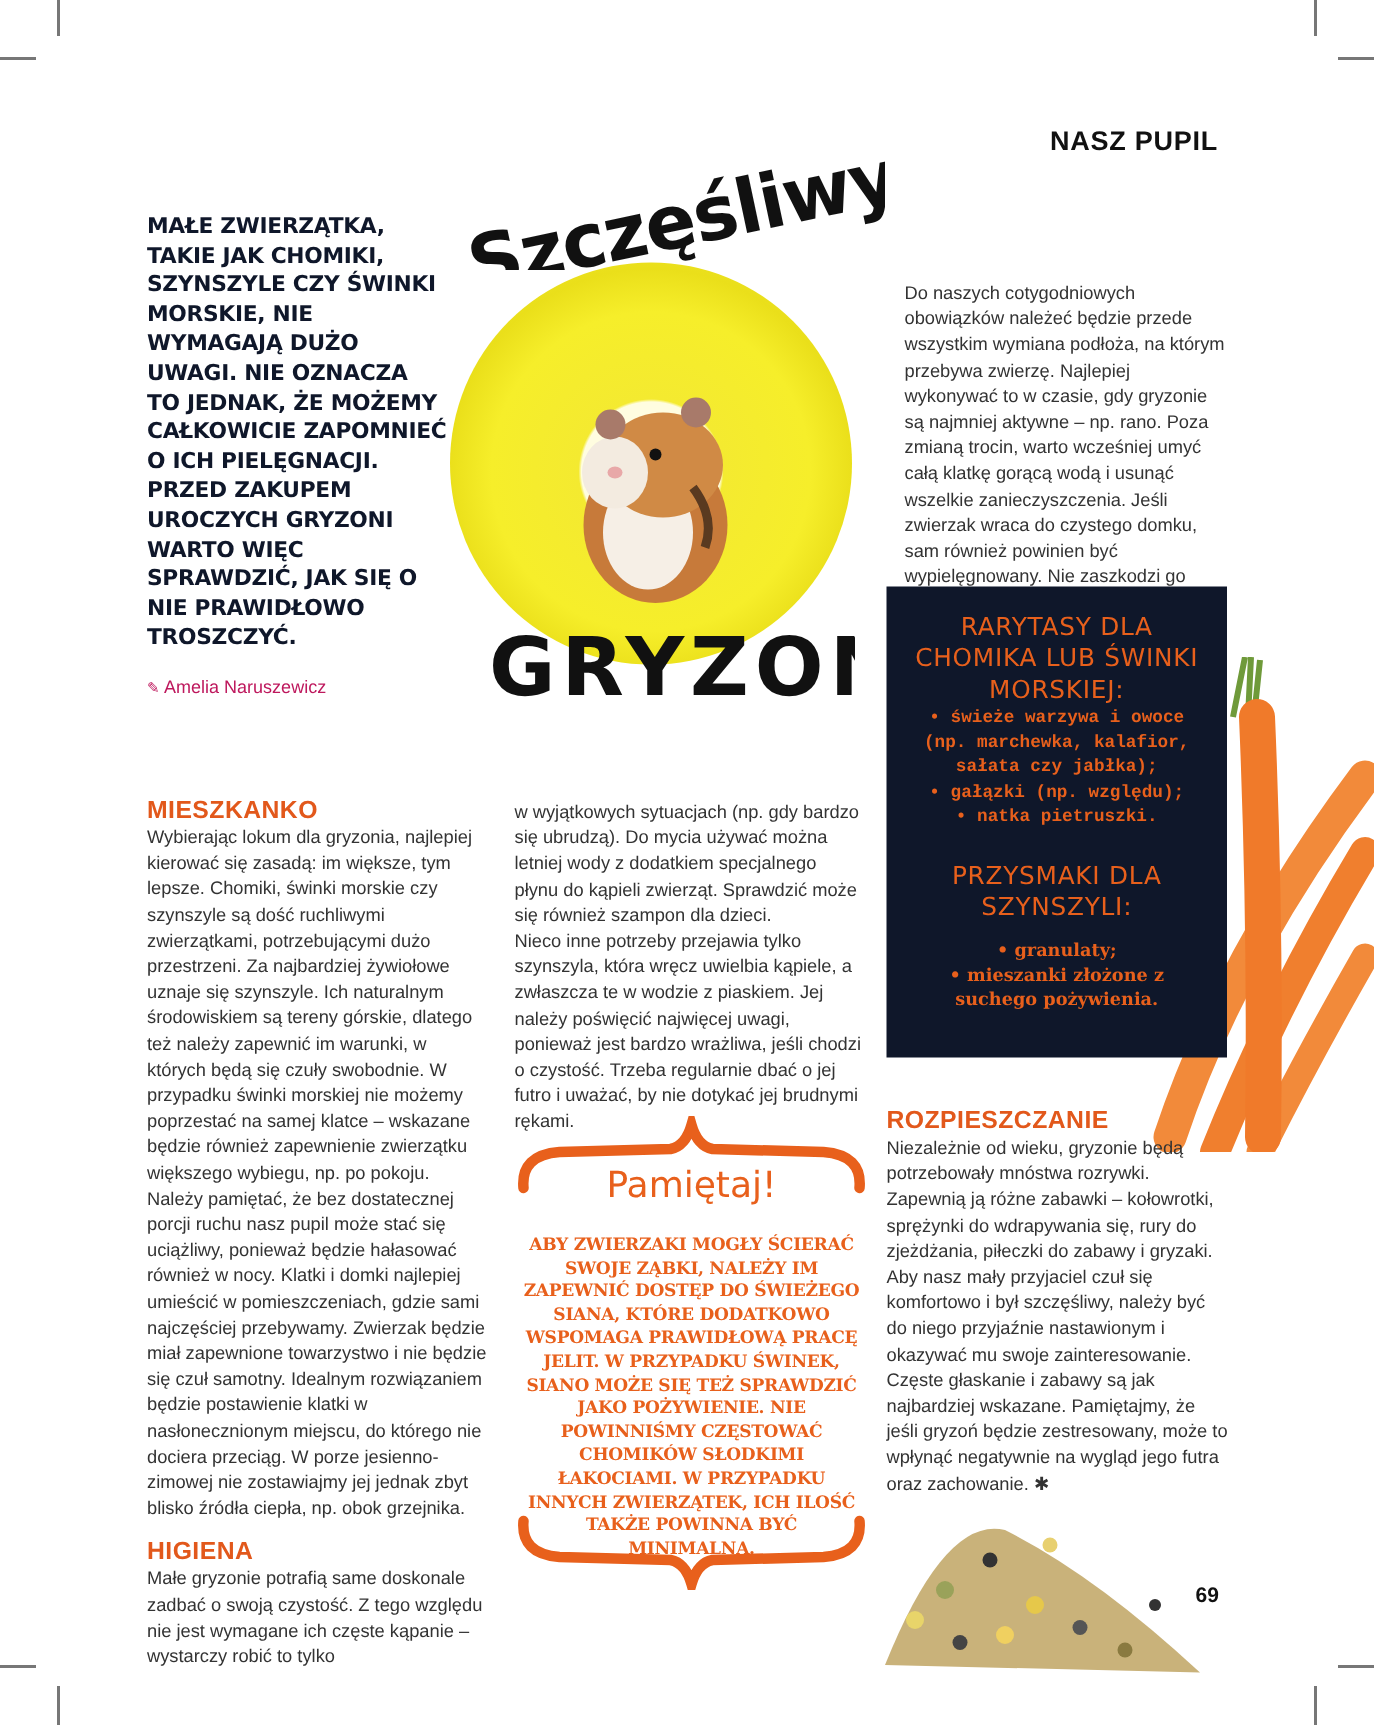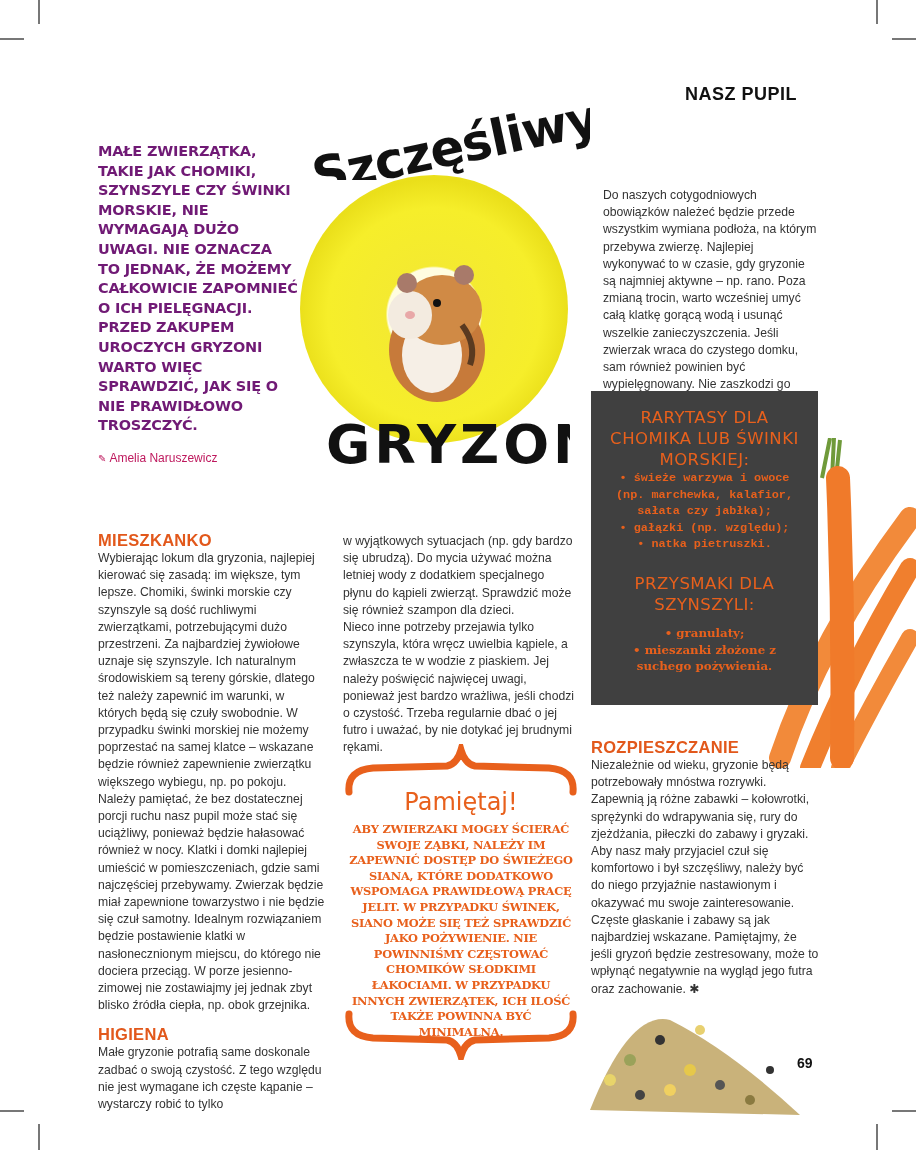--- a/index.html
+++ b/index.html
@@ -1,38 +1,38 @@
 <!DOCTYPE html>
 <html><head>
 <meta charset="utf-8">
 <style>
   html,body{margin:0;padding:0;background:#fff;}
   body{width:916px;height:1150px;position:relative;overflow:hidden;font-family:"Liberation Sans",sans-serif;color:#2a2a2a;}
   .abs{position:absolute;}
   .crop{position:absolute;background:#777;}
-  .section-tag{left:685px;top:84px;font-weight:bold;font-size:18px;letter-spacing:0.5px;color:#111;}
-  .lead{left:98px;top:142px;width:200px;font-weight:bold;font-size:14.5px;line-height:19.6px;text-transform:uppercase;color:#701a75;font-family:"DejaVu Sans",sans-serif;letter-spacing:-0.2px;}
+  .section-tag{left:700px;top:84px;font-weight:bold;font-size:18px;letter-spacing:0.5px;color:#111;}
+  .lead{left:98px;top:142px;width:200px;font-weight:bold;font-size:14.5px;line-height:19.6px;text-transform:uppercase;color:#0f172a;font-family:"DejaVu Sans",sans-serif;letter-spacing:-0.2px;}
   .author{left:98px;top:451px;font-size:12px;color:#be185d;}
   .author .pen{font-size:10px;margin-right:3px;}
   .title-top{left:300px;top:100px;width:290px;height:80px;}
   .title-bottom{left:320px;top:405px;width:250px;height:70px;}
   .wheel{left:300px;top:175px;width:268px;height:268px;border-radius:50%;background:radial-gradient(circle at 50% 52%,#fffde0 0 24%,#f4ea30 25%,#f6ee2a 55%,#eadf1a 70%,#f2ea3a 100%);}
   .hamster{left:382px;top:255px;width:110px;height:150px;}
   .col{font-size:12.2px;line-height:17.2px;color:#333;margin-top:37px;}
   .col h3{margin:0;color:#e2581b;font-size:16.5px;font-weight:bold;letter-spacing:0.3px;line-height:20px;}
   .col p{margin:0;}
   .c1{left:98px;top:493px;width:228px;}
   .c2{left:343px;top:496px;width:232px;}
   .c3{left:603px;top:150px;width:215px;}
   .c4{left:591px;top:700px;width:228px;}
-  .yellowbox{left:591px;top:391px;width:227px;height:314px;background:#404040;}
+  .yellowbox{left:591px;top:391px;width:227px;height:314px;background:#0f172a;}
   .yb-h{font-family:"DejaVu Sans",sans-serif;color:#e8601c;font-size:16.5px;line-height:21px;text-align:center;letter-spacing:0.5px;text-transform:uppercase;}
   .yb-list{font-family:"DejaVu Serif",serif;font-weight:bold;color:#e8601c;font-size:11.8px;line-height:16.6px;text-align:center;margin:0;padding:0;list-style:none;}
   .remember{left:343px;top:744px;width:236px;height:316px;}
-  .rem-title{position:absolute;left:0;top:44px;width:236px;text-align:center;font-family:"DejaVu Sans",sans-serif;font-size:24px;color:#e8601c;}
+  .rem-title{position:absolute;left:0;top:32px;width:236px;text-align:center;font-family:"DejaVu Sans",sans-serif;font-size:24px;color:#e8601c;}
   .rem-text{position:absolute;left:4px;top:78px;width:228px;text-align:center;font-family:"DejaVu Serif",serif;font-weight:bold;font-size:11.4px;line-height:15.6px;color:#e8601c;text-transform:uppercase;letter-spacing:-0.2px;}
   .page-no{left:797px;top:1055px;font-weight:bold;font-size:14px;color:#111;}
   .carrots{left:760px;top:438px;width:156px;height:330px;}
   .seeds{left:570px;top:990px;width:260px;height:135px;}
 </style>
 </head>
 <body>
 
 <div class="crop" style="left:38px;top:0;width:1.5px;height:24px;"></div>
 <div class="crop" style="left:0;top:38px;width:24px;height:1.5px;"></div>

